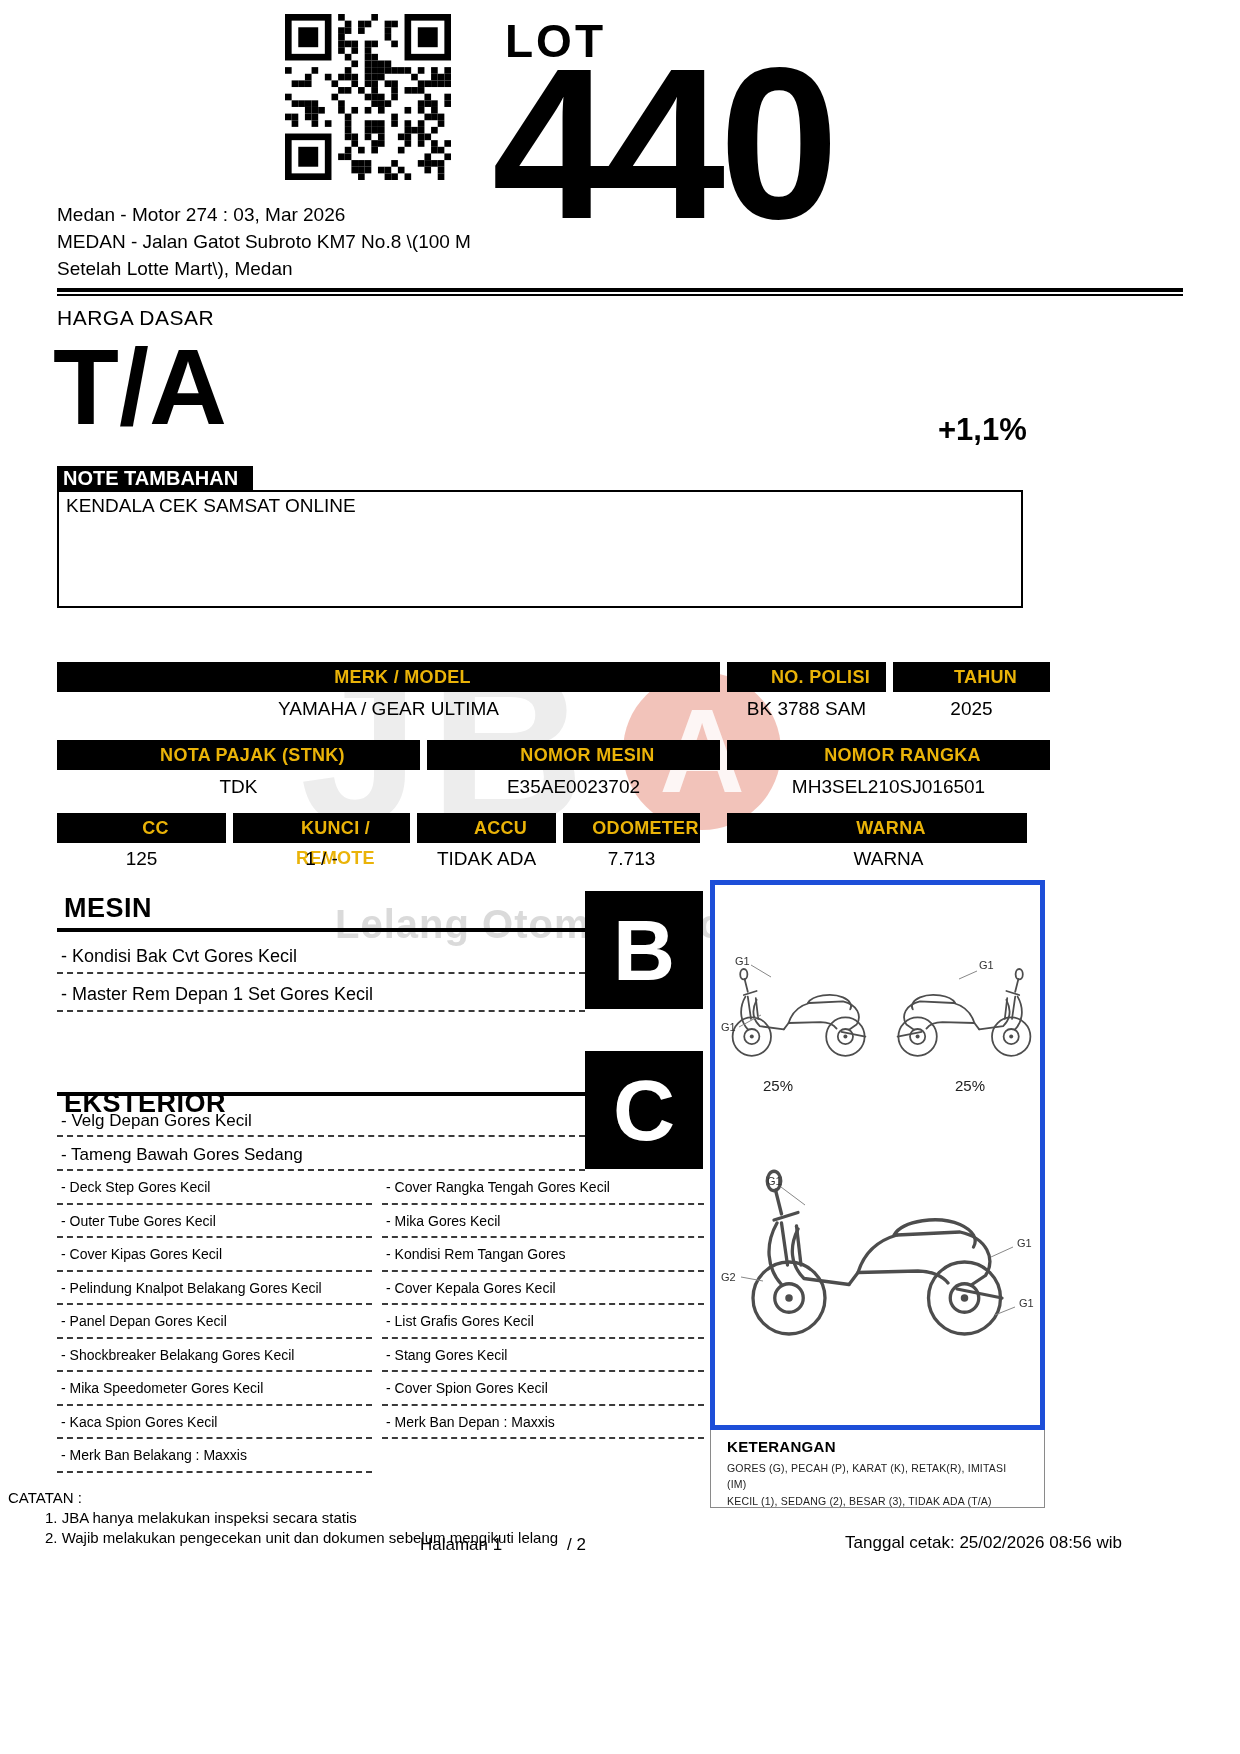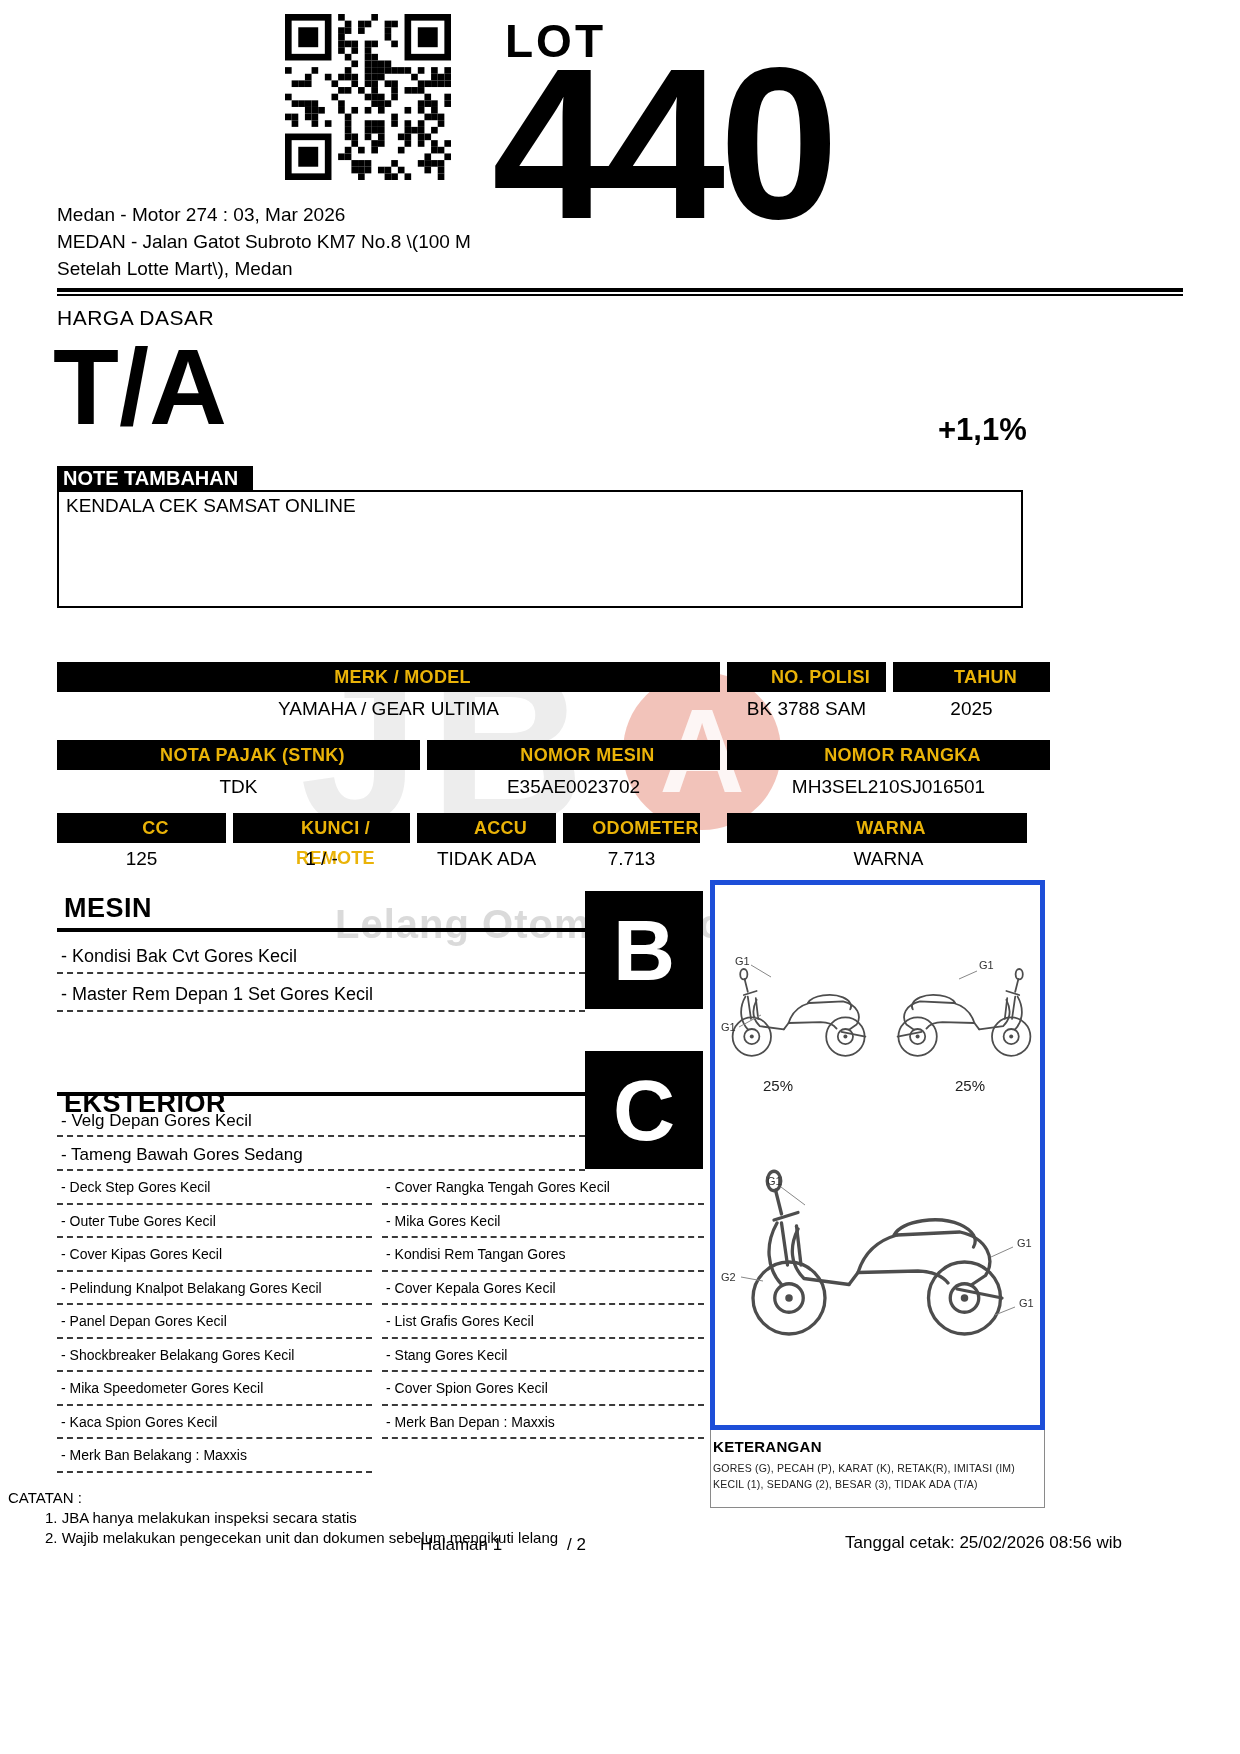--- a/index.html
+++ b/index.html
@@ -45,21 +45,21 @@
   .grade-box { width:118px; height:118px; background:#000; color:#fff; font-size:86px; font-weight:bold;
     display:flex; align-items:center; justify-content:center; }
 
   .check-col { position:absolute; z-index:1; }
   .check-lg { height:38px; padding:10px 0 0 4px; border-bottom:2px dashed #3a3a3a; font-size:18px; white-space:nowrap; overflow:hidden; }
   .check-md { height:34px; padding:8px 0 0 4px; border-bottom:2px dashed #3a3a3a; font-size:17px; white-space:nowrap; overflow:hidden; }
   .check-sm { height:33.5px; padding:8px 0 0 4px; border-bottom:2px dashed #3a3a3a; font-size:14px; white-space:nowrap; overflow:hidden; }
 
   .diagram-panel { left:710px; top:880px; width:335px; height:550px; border:5px solid #1d4ed8; background:#fff; }
   .keterangan-box { left:710px; top:1430px; width:335px; height:78px; border:1px solid #8a8a8a;
-    border-top:none; background:#fff; padding:8px 2px; }
+    border-top:none; background:#fff; padding:8px 16px; }
   .keterangan-title { font-size:15px; font-weight:bold; margin-bottom:5px; letter-spacing:.3px; }
   .keterangan-line { font-size:10.5px; color:#222; line-height:1.55; letter-spacing:.2px; }
 
   .catatan-title { left:8px; top:1489px; font-size:15px; }
   .catatan-item1 { left:45px; top:1509px; font-size:15px; }
   .catatan-item2 { left:45px; top:1529px; font-size:15px; }
   .page-label { left:420px; top:1535px; font-size:17px; }
   .page-total { left:567px; top:1535px; font-size:17px; }
   .print-date { left:700px; top:1533px; width:422px; font-size:17px; text-align:right; }
 

